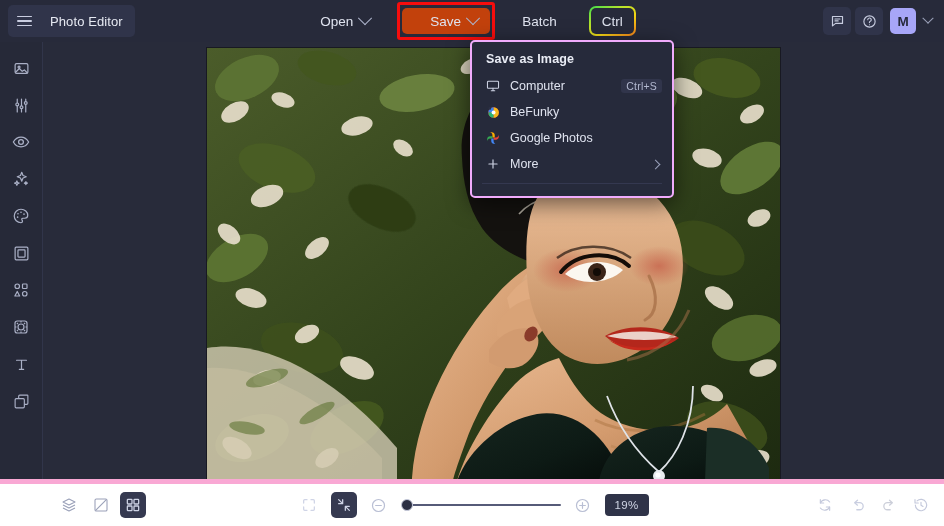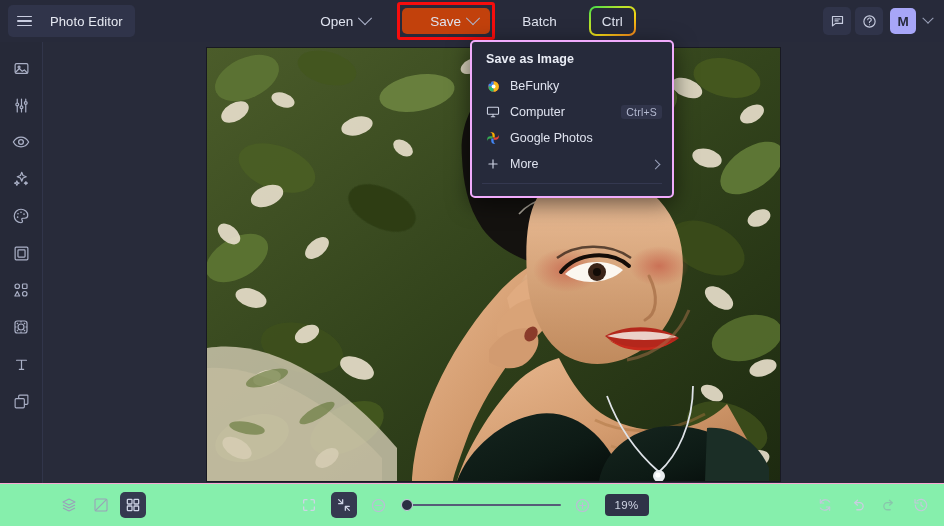--- a/index.html
+++ b/index.html
@@ -125,21 +125,21 @@
   .kbd{
     font-size:10.5px;color:#b3b9d0;background:#31354b;
     border-radius:3px;padding:2px 5px;line-height:1;letter-spacing:.2px;
   }
   .arrowr{width:6px;height:6px;border-right:1.4px solid #9aa1bb;border-top:1.4px solid #9aa1bb;transform:rotate(45deg);margin-right:3px;}
   .msep{height:1px;background:#343850;margin:6px 10px 6px 10px;}
 
   
   .bottombar{
     position:absolute;left:0;bottom:0;width:944px;height:42px;
-    background:#86efac;border-top:1px solid #f9a8d4;
+    background:#ffffff;border-top:5px solid #f9a8d4;
     z-index:30;
   }
   .bb-left{position:absolute;left:56px;top:0;height:42px;display:flex;align-items:center;gap:6px;}
   .bb-center{position:absolute;left:0;top:0;width:944px;height:42px;display:flex;align-items:center;justify-content:center;gap:9px;pointer-events:none;}
   .bb-center > *{pointer-events:auto;}
   .bb-right{position:absolute;right:10px;top:0;height:42px;display:flex;align-items:center;gap:6px;}
   .bico{
     width:26px;height:26px;border-radius:5px;cursor:pointer;
     display:flex;align-items:center;justify-content:center;
   }
@@ -430,43 +430,43 @@
         <path d="M8 8V4.5A1.5 1.5 0 0 1 9.5 3H20a1 1 0 0 1 1 1v10.5A1.5 1.5 0 0 1 19.5 16H16"></path>
       </svg>
     </div>
   </div>
 
   <div class="menu">
     <div class="menu-title">Save as Image</div>
 
     <div class="mrow">
       <span class="mico">
+        <svg width="14" height="14" viewBox="0 0 24 24" fill="none" stroke="#cdd2e3" stroke-width="1.8" stroke-linecap="round" stroke-linejoin="round">
+          <rect x="2.5" y="4" width="19" height="12" rx="1.6"></rect>
+            <path d="M9 20h6M12 16v4"></path>
+        </svg>
+      </span>
+      <span class="mlabel">Computer</span>
+      <span class="kbd">Ctrl+S</span>
+    </div>
+
+    <div class="mrow">
+      <span class="mico">
         <svg width="14" height="14" viewBox="0 0 24 24">
           <circle cx="13" cy="13" r="9" fill="#e8402a"></circle>
           <path d="M13 4a9 9 0 0 1 0 18z" fill="#f5b81c"></path>
           <path d="M13 4a9 9 0 0 0-9 9h9z" fill="#3a86f0"></path>
           <path d="M4 13a9 9 0 0 0 9 9V13z" fill="#2bb673"></path>
           <circle cx="13" cy="13" r="3.4" fill="#fff"></circle>
           <path d="M5 3.5c1.8-.6 3.6.4 3.9 2.1.3 1.6-1 2.9-2.6 2.6C4.3 7.9 3.4 5.8 5 3.5z" fill="#2b2f43"></path>
         </svg>
       </span>
       <span class="mlabel">BeFunky</span>
     </div>
 
-    <div class="mrow">
-      <span class="mico">
-        <svg width="14" height="14" viewBox="0 0 24 24" fill="none" stroke="#cdd2e3" stroke-width="1.8" stroke-linecap="round" stroke-linejoin="round">
-          <rect x="2.5" y="4" width="19" height="12" rx="1.6"></rect>
-            <path d="M9 20h6M12 16v4"></path>
-        </svg>
-      </span>
-      <span class="mlabel">Computer</span>
-      <span class="kbd">Ctrl+S</span>
-    </div>
-
 
     <div class="mrow">
       <span class="mico">
         <svg width="14" height="14" viewBox="0 0 24 24">
           <path d="M11 2c2.8 0 5 2.2 5 5v4h-4V7c0-2.8-2.2-5-5-5z" fill="#f9ab00" transform="translate(-1,0)"></path>
           <path d="M22 11c0 2.8-2.2 5-5 5h-4v-4h4c2.8 0 5-2.8 5-5z" fill="#ea4335" transform="translate(0,-1)"></path>
           <path d="M13 22c-2.8 0-5-2.2-5-5v-4h4v4c0 2.8 2.2 5 5 5z" fill="#4285f4" transform="translate(1,0)"></path>
           <path d="M2 13c0-2.8 2.2-5 5-5h4v4H7c-2.8 0-5 2.8-5 5z" fill="#34a853" transform="translate(0,1)"></path>
         </svg>
       </span>

